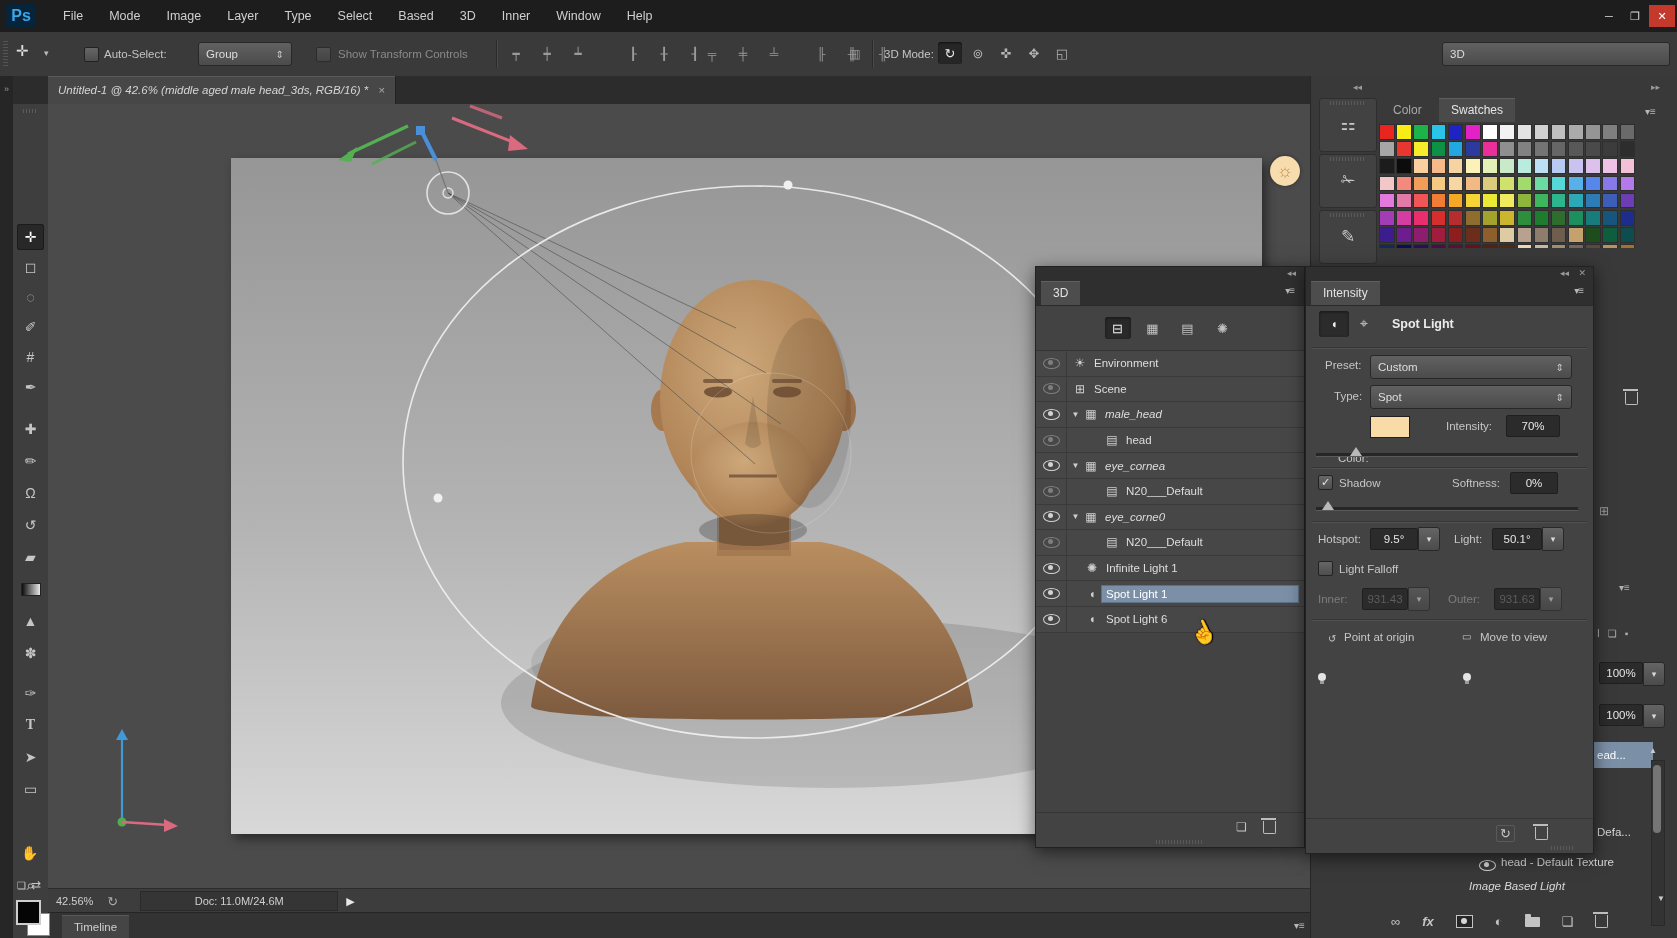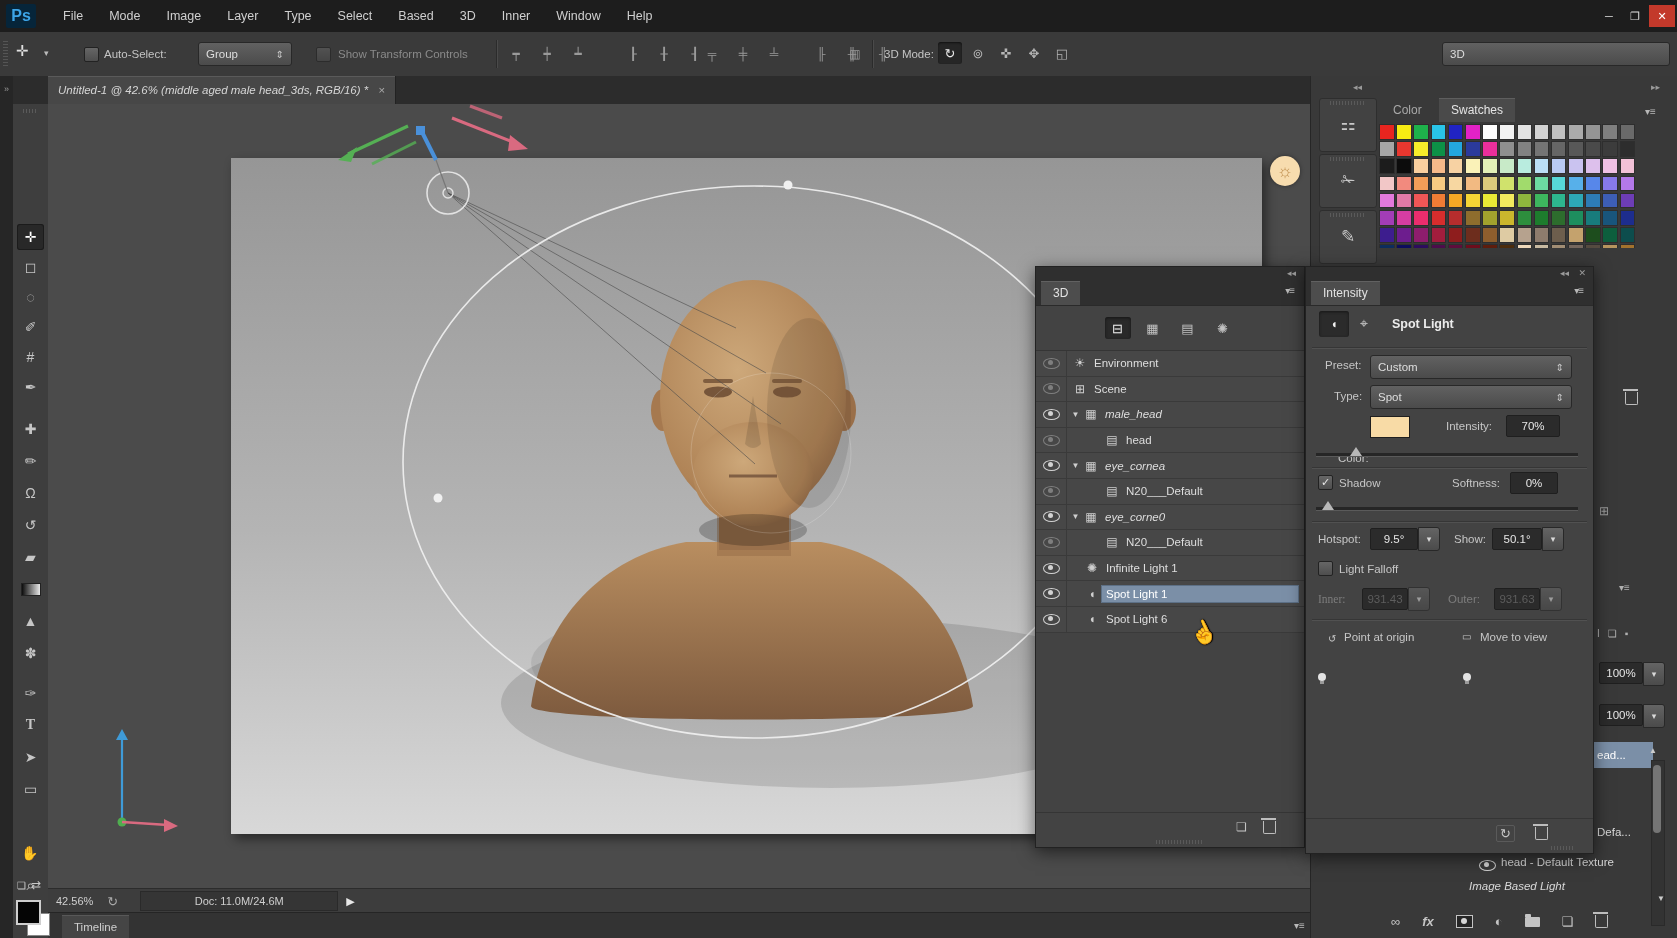--- a/index.html
+++ b/index.html
@@ -694,28 +694,28 @@
     <span class="plabel" style="left:146px;top:210px;">Softness:</span>
     <span class="valbox" style="left:204px;top:205px;width:46px;">0%</span>
     <div class="slider" style="left:10px;top:240px;width:262px;">
       <span class="sl-thumb" style="left:6px;"></span>
     </div>
     <div class="pdivider" style="top:254px;"></div>
 
     <span class="plabel" style="left:12px;top:266px;">Hotspot:</span>
     <span class="valbox" style="left:64px;top:261px;width:46px;">9.5°</span>
     <span class="dropbtn" style="left:112px;top:260px;">▾</span>
-    <span class="plabel" style="left:148px;top:266px;">Show:</span>
+    <span class="plabel" style="left:148px;top:266px;">Light:</span>
     <span class="valbox" style="left:186px;top:261px;width:48px;">50.1°</span>
     <span class="dropbtn" style="left:236px;top:260px;">▾</span>
 
     <span class="abs checkbox" style="left:12px;top:294px;"></span>
     <span class="plabel" style="left:33px;top:296px;">Light Falloff</span>
 
-    <span class="plabel dis" style="left:12px;top:326px;font-family:Liberation Serif, serif;">Inner:</span>
+    <span class="plabel dis" style="left:12px;top:326px;">Inner:</span>
     <span class="valbox dis" style="left:56px;top:321px;width:44px;">931.43</span>
     <span class="dropbtn" style="left:102px;top:320px;opacity:.6;">▾</span>
     <span class="plabel dis" style="left:142px;top:326px;">Outer:</span>
     <span class="valbox dis" style="left:188px;top:321px;width:44px;">931.63</span>
     <span class="dropbtn" style="left:234px;top:320px;opacity:.6;">▾</span>
     <div class="pdivider" style="top:352px;"></div>
 
     <span class="abs i-bulb" style="left:12px;top:364px;"></span>
     <span class="abs" style="left:22px;top:366px;font-size:10px;color:#c8c8c8;">↺</span>
     <span class="plabel" style="left:38px;top:364px;">Point at origin</span>

